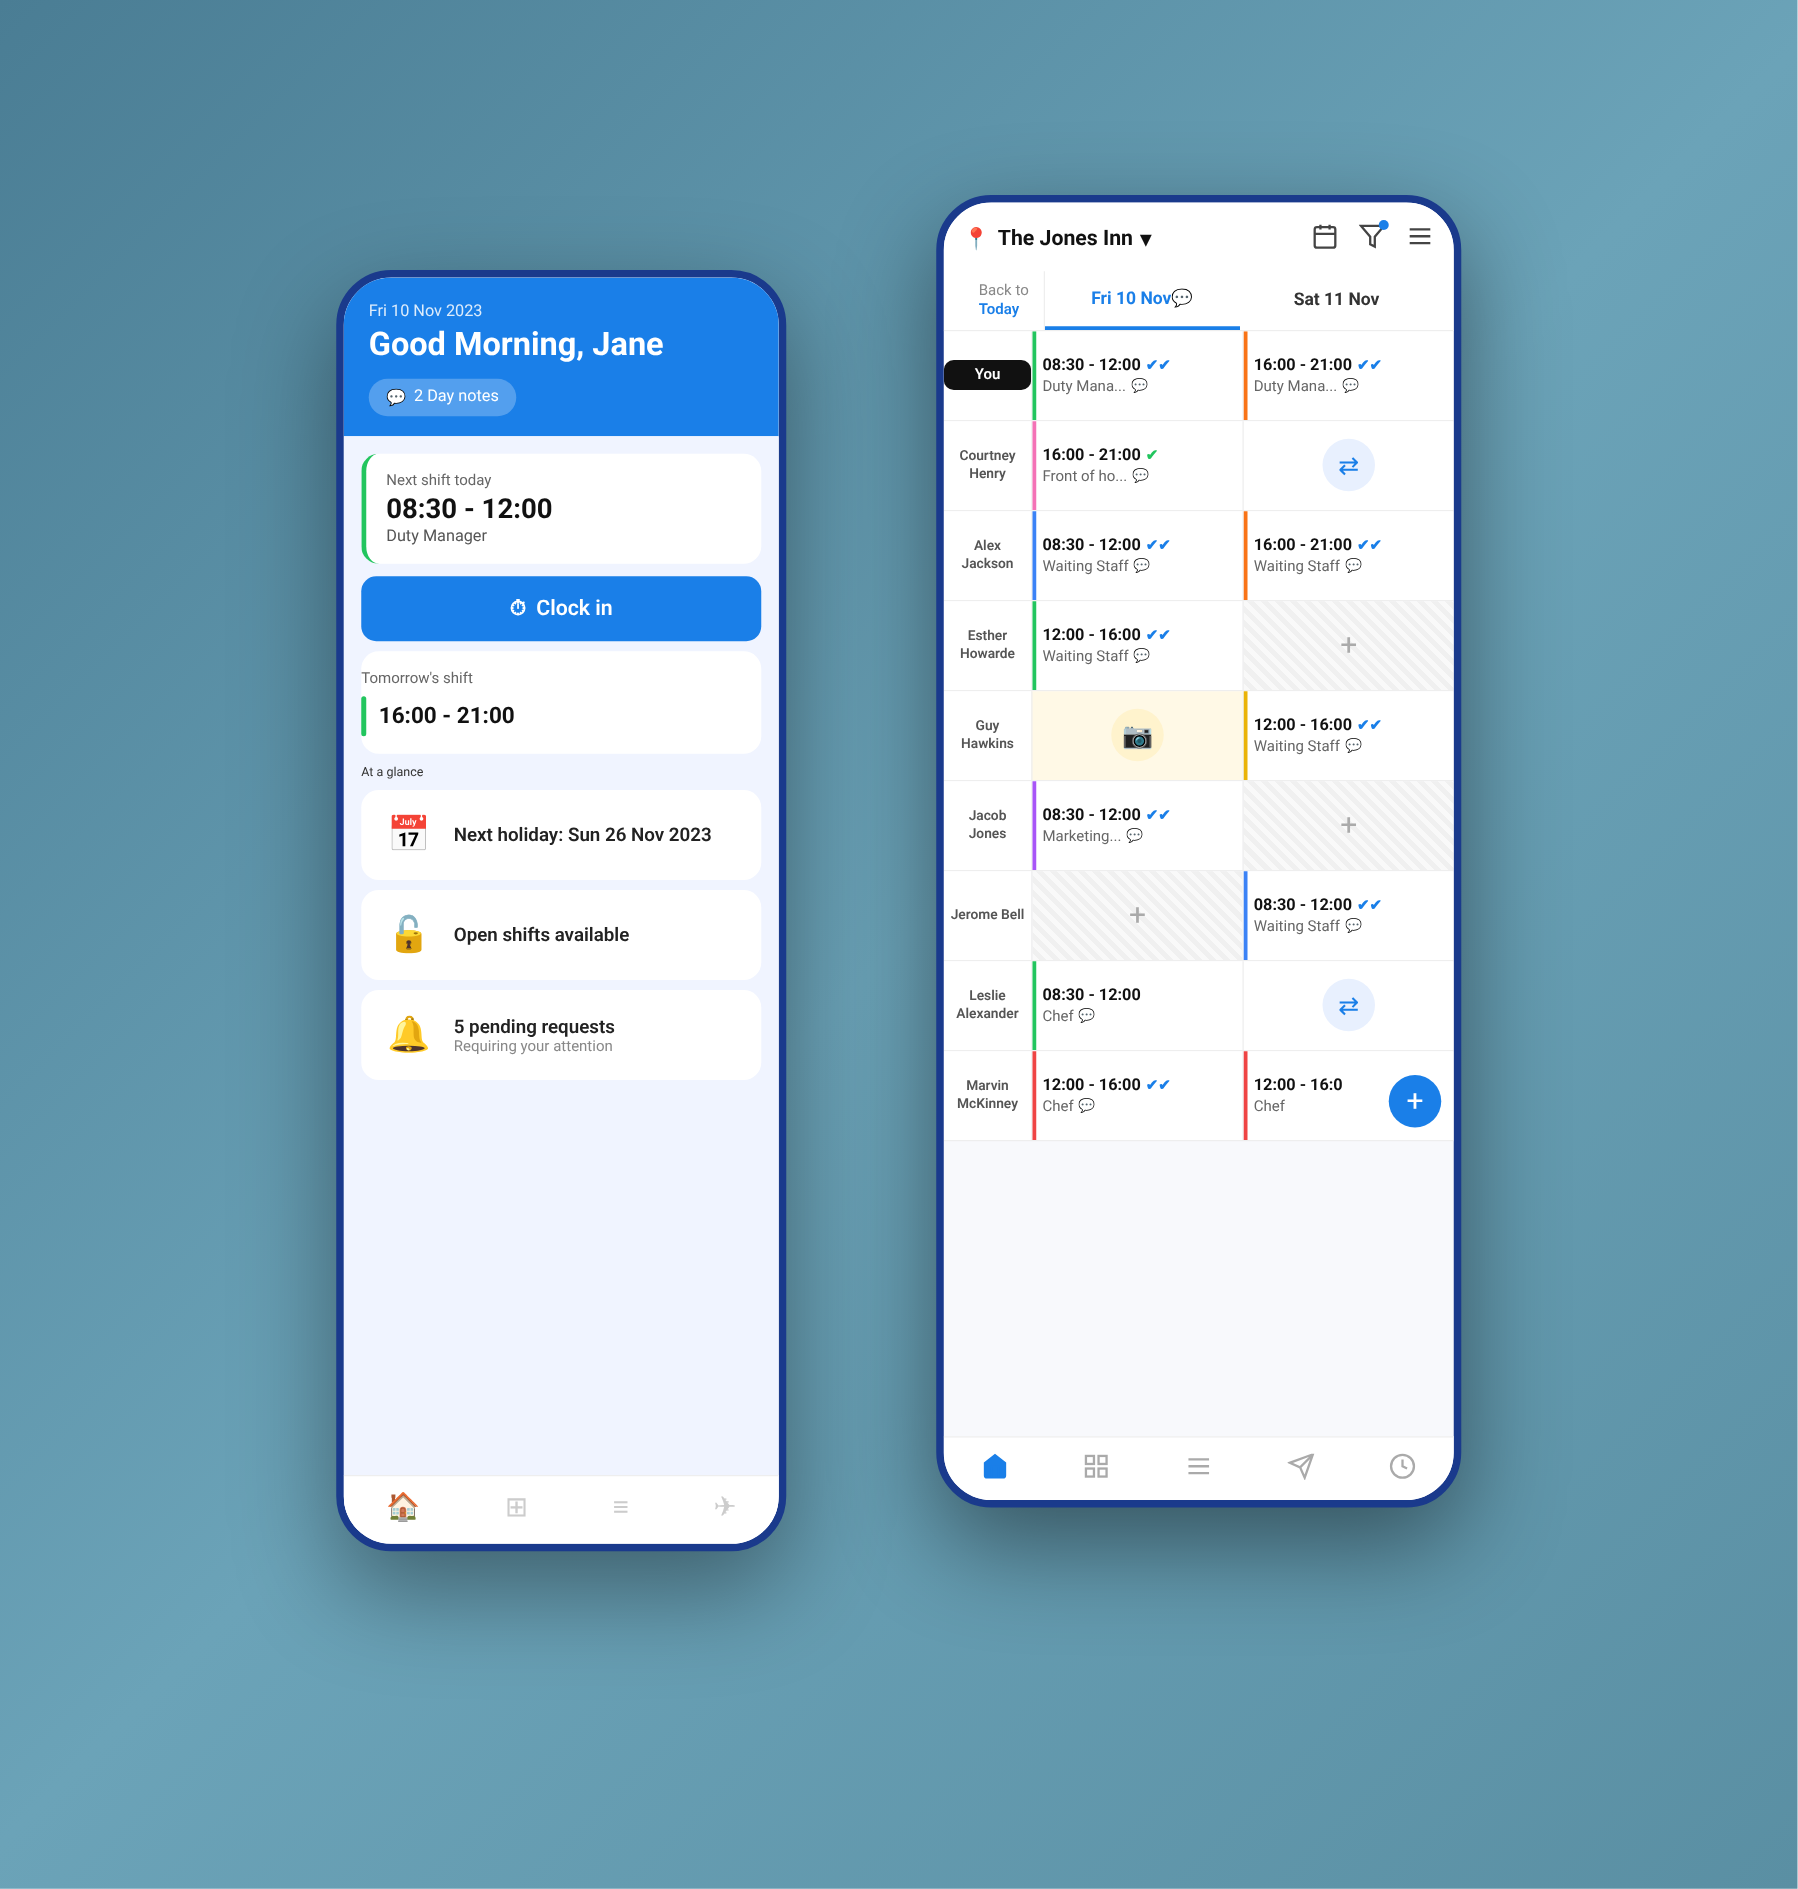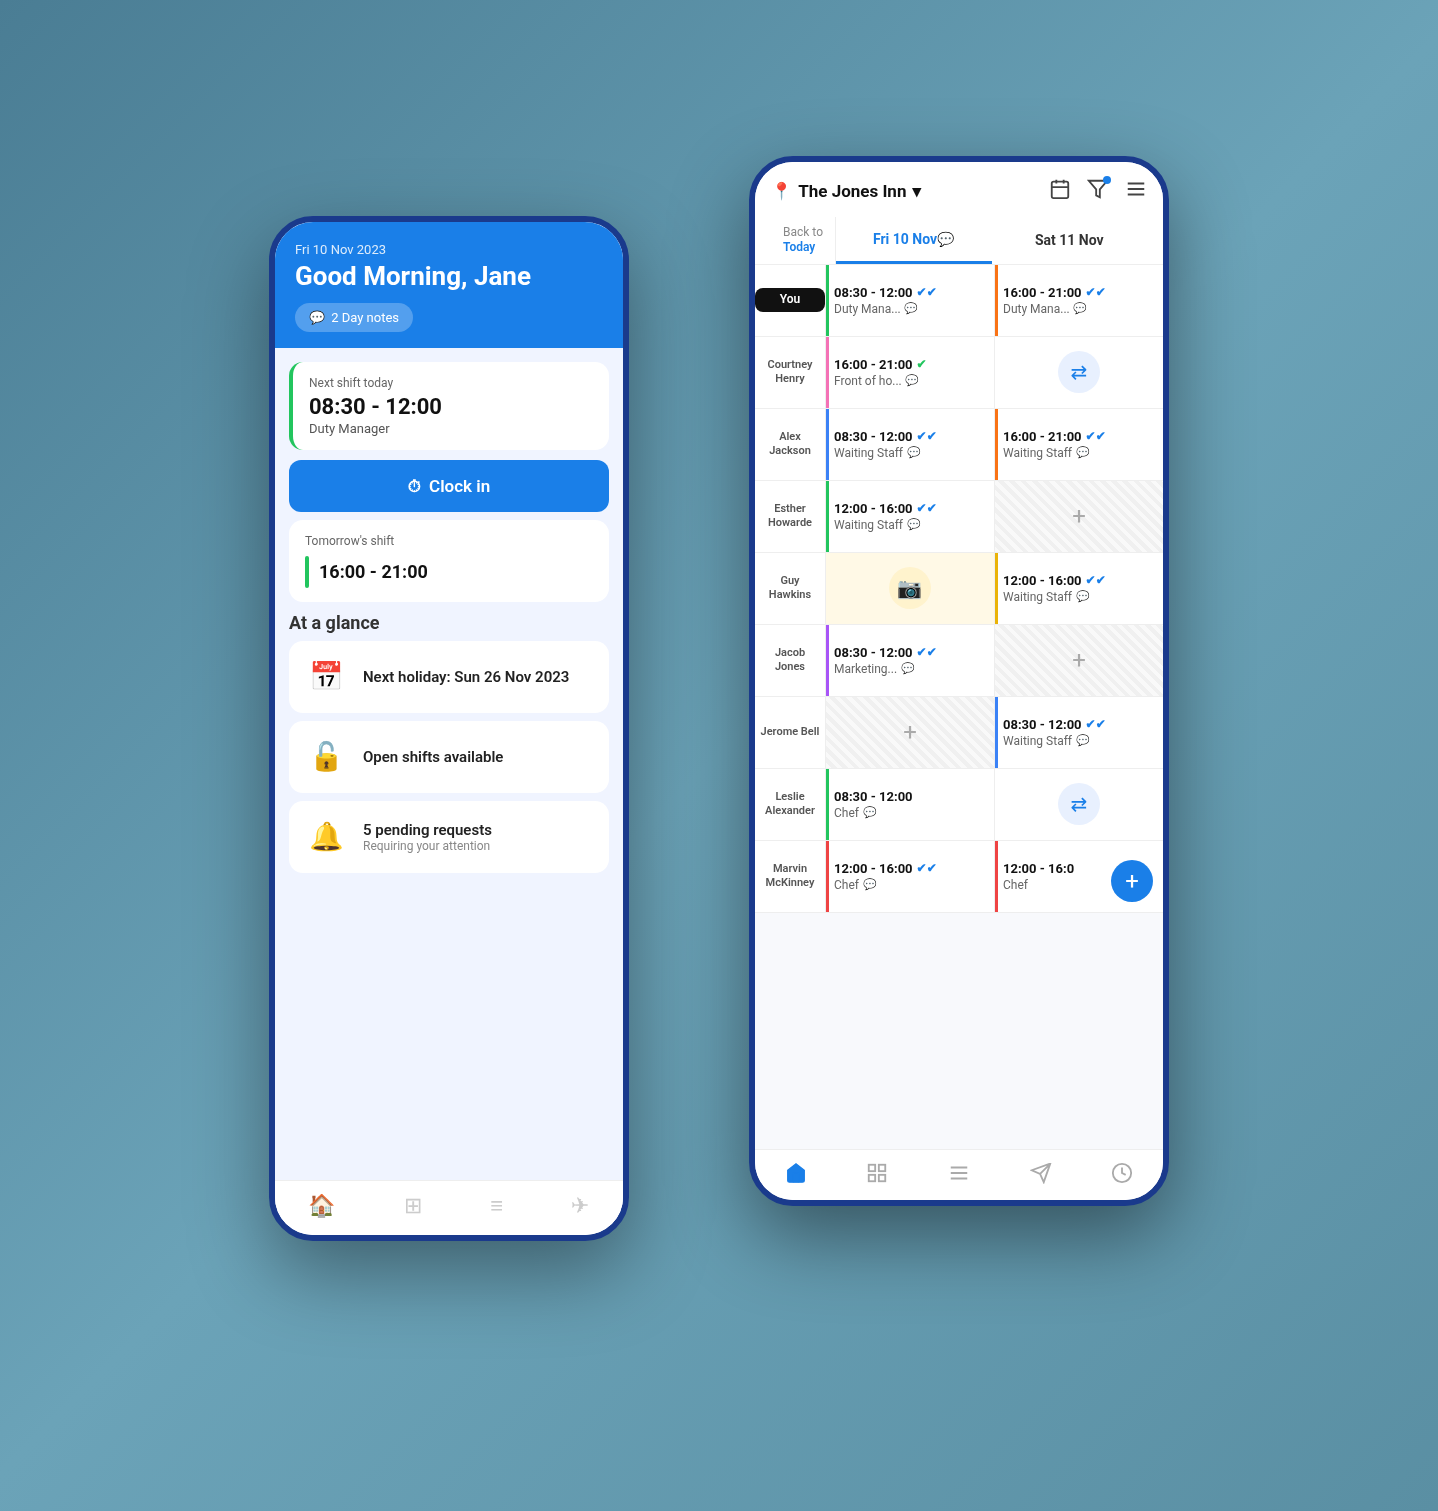--- a/index.html
+++ b/index.html
@@ -106,21 +106,21 @@
       font-size: 13px;
       color: #555;
       margin-bottom: 14px;
       padding: 8px;
       cursor: pointer;
     }
     .section-divider {
       background: #fff;
       margin: 0 14px 10px;
       border-radius: 14px;
-      padding: 14px 16px;
+      padding: 14px 0;
     }
     .section-divider .section-label {
       color: #666;
       font-size: 12px;
       margin-bottom: 8px;
     }
     .tomorrow-shift {
       display: flex;
       align-items: center;
       gap: 10px;
@@ -130,22 +130,22 @@
       height: 32px;
       background: #22c55e;
       border-radius: 2px;
     }
     .tomorrow-shift .time-big {
       font-size: 18px;
       font-weight: 700;
       color: #111;
     }
     .at-glance-title {
-      font-size: 18px;
-      font-weight: 700;
+      font-size: 10px;
+      font-weight: 400;
       color: #333;
       margin: 4px 14px 8px;
     }
     .glance-card {
       background: #fff;
       margin: 0 14px 8px;
       border-radius: 14px;
       padding: 14px 16px;
       display: flex;
       align-items: center;

